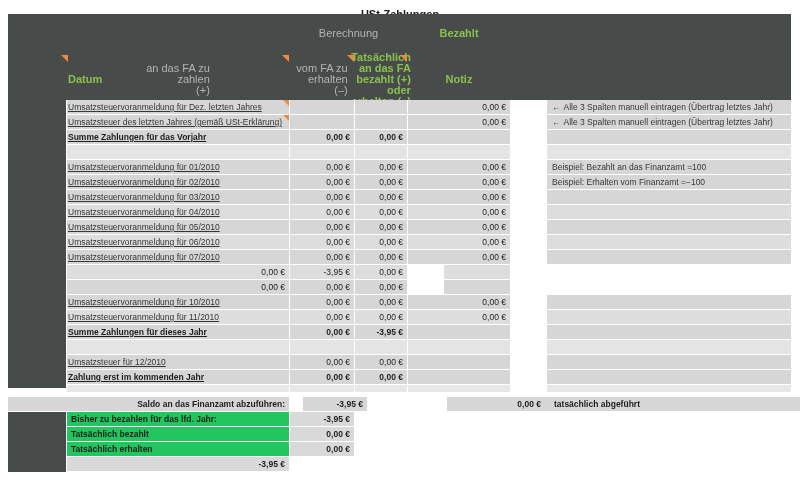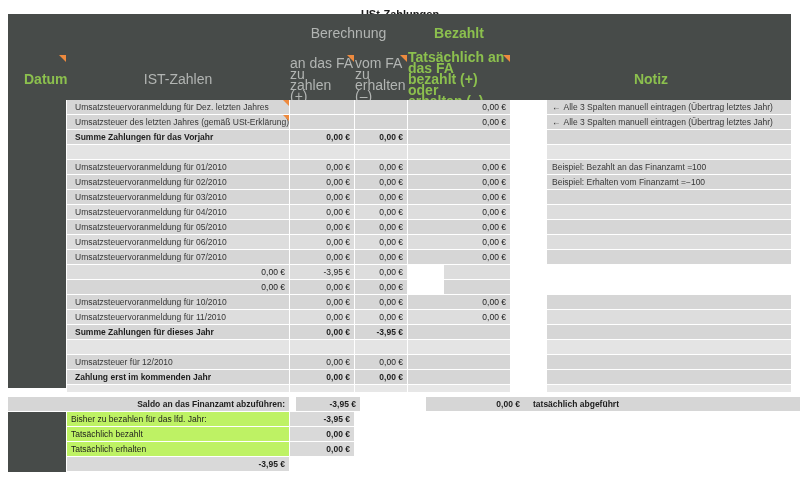--- a/index.html
+++ b/index.html
@@ -11,61 +11,61 @@
   html,body{width:800px; background:#ffffff; font-family:"Liberation Sans", sans-serif;}
   .page{position:relative; width:800px; height:482px; background:#fff; overflow:hidden;}
   .title{width:800px; text-align:center; font-size:11px; font-weight:bold; color:#1c1c1c; padding-top:8px; height:14px;}
   .sheet{position:relative; width:783px; margin-left:8px;}
   
   .hdr{width:783px; height:86px; background:var(--dark); position:relative;}
   .hdr-groups{position:absolute; top:0; left:0; width:100%; height:38px; display:grid;
     grid-template-columns:58px 222px 117px 102px 280px; column-gap:1px;}
   .hdr-cols{position:absolute; top:38px; left:0; width:100%; height:48px; display:grid;
     grid-template-columns:58px 222px 64px 52px 102px 280px; column-gap:1px;}
-  .hcell{display:flex; align-items:center; justify-content:center; text-align:left;
-    font-size:14px; line-height:11px; white-space:pre-line; position:relative;}
+  .hcell{display:flex; align-items:center; justify-content:center; text-align:right;
+    font-size:11px; line-height:11px; white-space:pre-line; position:relative;}
   .hgray{color:var(--hdr-gray);}
   .hgreen{color:var(--green); font-weight:bold;}
-  .datum-h{justify-content:flex-start; padding-left:16px;}
+  .datum-h{justify-content:flex-start; padding-left:16px;margin-left:44px;}
   .tri{position:absolute; width:0; height:0; border-top:7px solid var(--orange); border-left:7px solid transparent;}
   .tri-h{top:3px;}
   
   .tbody{position:relative; width:783px; background:#fff;}
   .tbody::before{content:""; position:absolute; left:0; top:0; width:58px; height:288px; background:var(--dark); z-index:0;}
   .row{position:relative; display:grid; grid-template-columns:58px 222px 64px 52px 102px 280px;
     column-gap:1px; height:14px; margin-bottom:1px; z-index:1;}
   .row.end{height:7px; margin-bottom:0;}
   .c{font-size:8.5px; line-height:14px; color:var(--txt); overflow:hidden; white-space:nowrap; position:relative;}
   .c.datum{background:transparent;}
   .shade-a .c:not(.datum){background:var(--row-a);}
   .shade-b .c:not(.datum){background:var(--row-b);}
   .shade-blank .c:not(.datum){background:var(--row-blank);}
   .shade-end .c:not(.datum){background:var(--row-end);}
-  .c.lbl{padding-left:8px;}
+  .c.lbl{padding-left:1px;text-decoration:underline;}
   .c.val{text-align:right; padding-right:4px; color:var(--txt-bold);}
   .c.notiz{padding-left:5px;margin-left:36px;}
   .row.bold .c{font-weight:bold; color:var(--txt-bold);}
   .tri-cell{position:absolute; top:0; right:0; border-top:6px solid var(--orange); border-left:6px solid transparent; width:0; height:0;}
   .arrow{font-weight:bold; margin-right:3px;}
   .num{display:inline-block; width:50px; }
   
-  .saldo{display:grid; grid-template-columns:281px 64px 52px 383px; column-gap:7px;
+  .saldo{display:grid; grid-template-columns:281px 64px 52px 383px; column-gap:14px;
     height:14px; margin-top:5px; width:783px;}
   .saldo .s-lbl{background:var(--row-a); text-align:right; padding-right:4px; font-weight:bold; font-size:8.5px; line-height:14px; color:var(--txt-bold);}
   .saldo .s-val{background:var(--row-a); text-align:right; padding-right:4px; font-weight:bold; font-size:8.5px; line-height:14px; color:var(--txt-bold);}
   .saldo .s-gap{background:transparent;}
   .saldo .s-band{background:var(--row-a); display:flex; font-size:8.5px; line-height:14px; font-weight:bold; color:var(--txt-bold);}
   .saldo .s-band .bval{width:98px; text-align:right; padding-right:4px;}
   .saldo .s-band .bnote{margin-left:9px;}
   
   .bottom{display:flex; margin-top:1px; width:783px;}
   .b-dark{width:58px; height:60px; background:var(--dark); margin-right:1px;}
   .b-rows{display:flex; flex-direction:column;}
   .b-row{display:grid; grid-template-columns:222px 64px; column-gap:1px; height:14px; margin-bottom:1px;}
-  .b-row .b-lbl{background:#bef264; font-size:8.5px; line-height:14px; font-weight:normal; color:var(--txt-bold); padding-left:4px; white-space:nowrap;}
+  .b-row .b-lbl{background:#22c55e; font-size:8.5px; line-height:14px; font-weight:bold; color:var(--txt-bold); padding-left:4px; white-space:nowrap;}
   .b-row .b-val{background:#d9d9d9; font-size:8.5px; line-height:14px; font-weight:bold; color:var(--txt-bold); text-align:right; padding-right:4px;}
 </style>
 </head>
 <body>
 
 <div class="page">
   <div class="title">USt-Zahlungen</div>
 
   <div class="sheet">
 
@@ -74,23 +74,20 @@
         <div class="hcell"></div>
         <div class="hcell"></div>
         <div class="hcell hgray">Berechnung</div>
         <div class="hcell hgreen">Bezahlt</div>
         <div class="hcell"></div>
       </div>
       <div class="hdr-cols">
         <div class="hcell hgreen datum-h">
           <span>Datum</span>
           <span class="tri tri-h" style="right:0;"></span>
-        </div>
-        <div class="hcell hgray">
-          <span>IST-Zahlen</span>
         </div>
         <div class="hcell hgray">
           <span>an das FA zu
 zahlen
 (+)</span>
           <span class="tri tri-h" style="right:0;"></span>
         </div>
         <div class="hcell hgray">
           <span>vom FA zu
 erhalten

